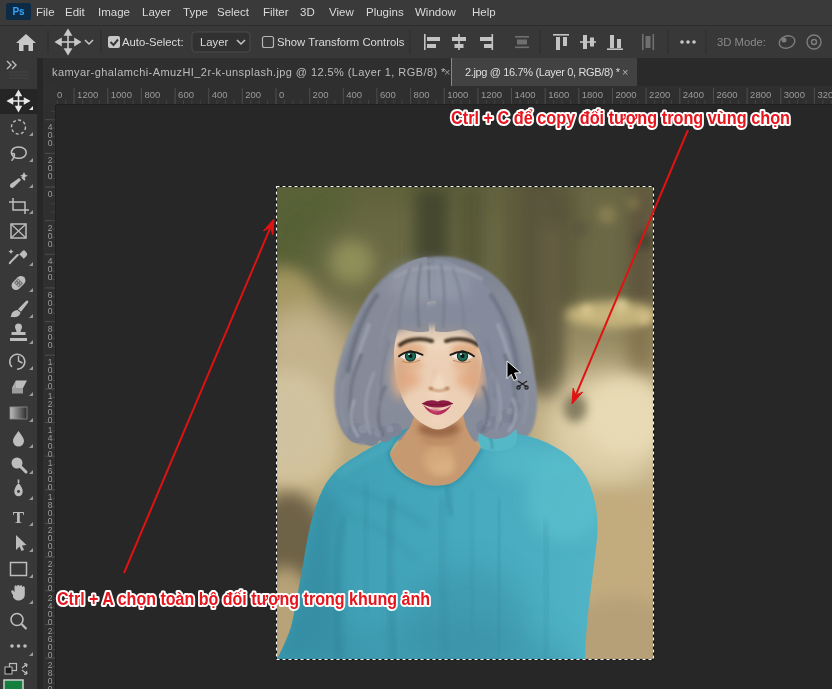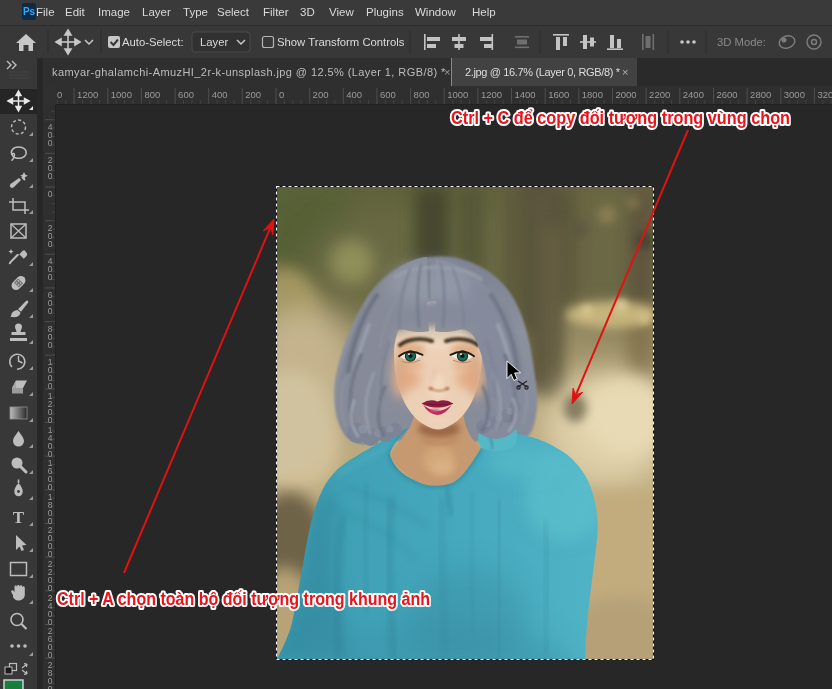--- a/index.html
+++ b/index.html
@@ -2,22 +2,22 @@
 <html><head>
 <meta charset="utf-8">
 <style>
   html,body{margin:0;padding:0;width:832px;height:689px;overflow:hidden;background:#272727;
     font-family:"Liberation Sans",sans-serif;}
   #app{position:relative;width:832px;height:689px;}
   .abs{position:absolute;}
   
   #menubar{left:0;top:0;width:832px;height:25px;background:#3a3a3a;color:#dadada;font-size:11.5px;}
   #menubar .mi{position:absolute;top:6px;}
-  #pslogo{position:absolute;left:6px;top:3px;width:14px;height:17px;background:#0d2b45;
-    border-radius:2px;color:#31a8ff;font-weight:bold;font-size:10px;text-align:center;line-height:17px;margin-left:16px;}
+  #pslogo{position:absolute;left:6px;top:3px;width:25px;height:17px;background:#0d2b45;
+    border-radius:2px;color:#31a8ff;font-weight:bold;font-size:10px;text-align:center;line-height:17px;}
   
   #optbar{left:0;top:25px;width:832px;height:32px;background:#383838;border-top:1px solid #2d2d2d;border-bottom:1px solid #2a2a2a;}
   
   #toolbar{left:0;top:58px;width:37px;height:631px;background:#383838;}
   
   #tabbar{left:43px;top:58px;width:789px;height:28px;background:#2a2a2a;}
   .tab{position:absolute;top:0;height:28px;font-size:11px;color:#bdbdbd;}
   #canvas{left:43px;top:86px;width:789px;height:603px;background:#272727;z-index:0;}
   #hruler{left:56px;top:86px;width:776px;height:19px;z-index:2;}
   #vruler{left:43px;top:105px;width:13px;height:584px;overflow:hidden;z-index:2;}

